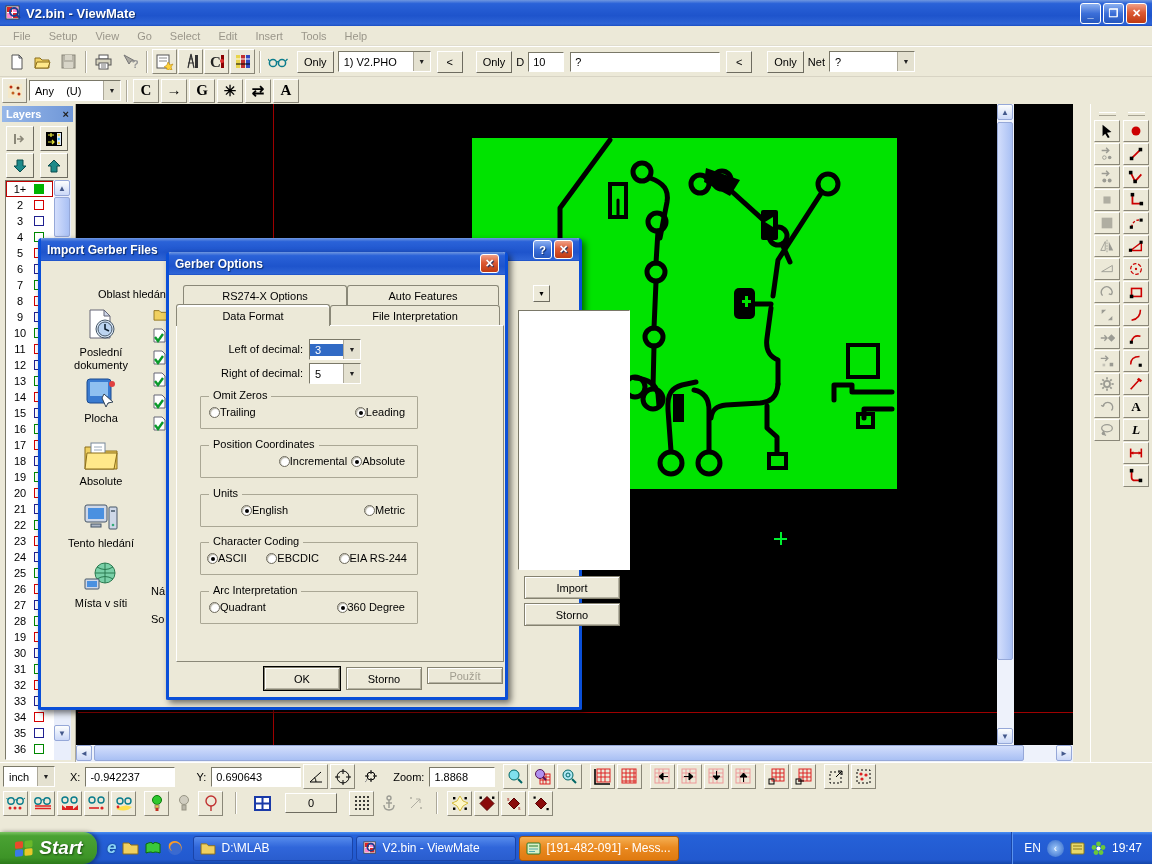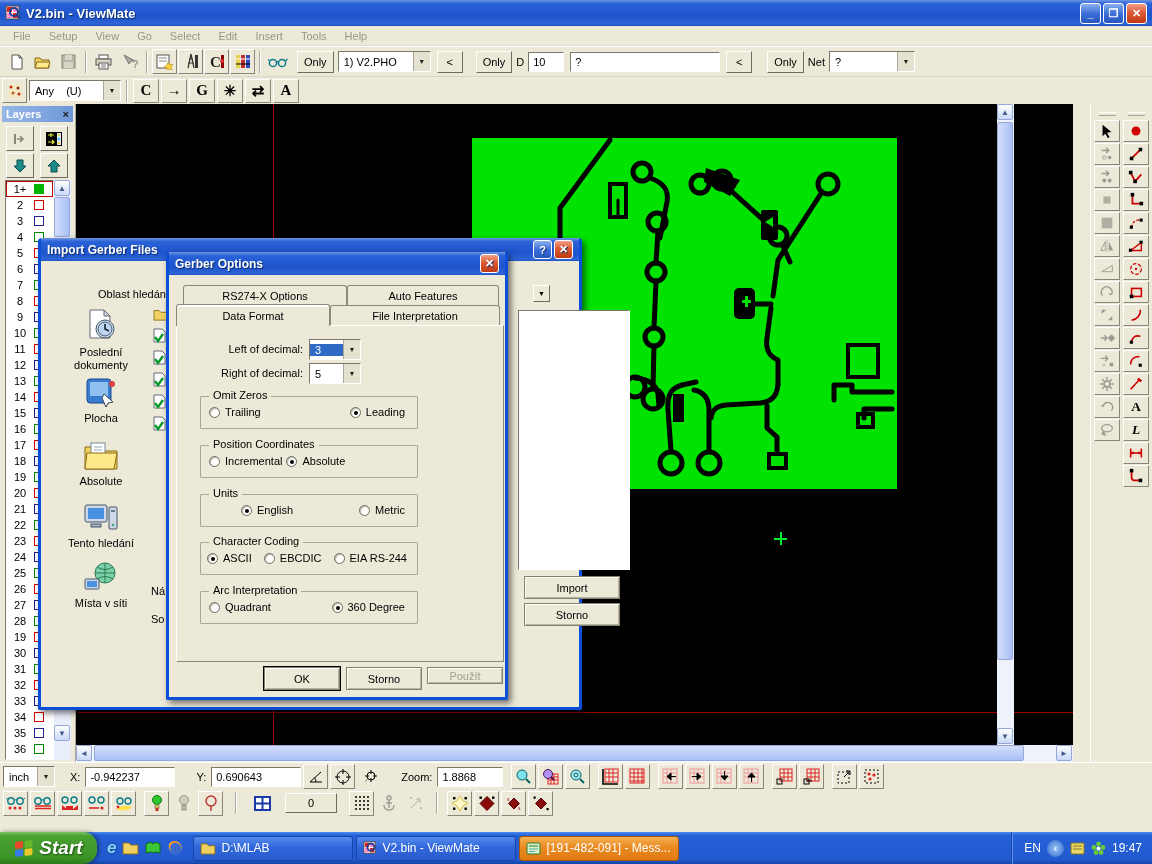--- a/index.html
+++ b/index.html
@@ -64,21 +64,21 @@
 .dlg-title{height:23px;background:linear-gradient(180deg,#6f97e0 0%,#2a62d8 16%,#1e54cc 62%,#2e64d6 94%,#1a4ec4 100%);color:#fff;font-weight:bold;font-size:12px;display:flex;align-items:center;padding:0 6px;border-radius:2px 2px 0 0;text-shadow:1px 1px 1px #0a2a66}
 .dlg-title .btns{margin-left:auto;display:flex;gap:2px}
 .db{width:19px;height:19px;border:1px solid #fff;border-radius:3px;display:flex;align-items:center;justify-content:center;color:#fff;font-weight:bold;font-size:11px;background:linear-gradient(180deg,#8cb0f0,#3c6fd8 50%,#2557be)}
 .db.close{background:linear-gradient(180deg,#f0a088,#dd5a34 45%,#bf3a12)}
 
 .tab{position:absolute;height:20px;background:#ece9d8;border:1px solid #8a8878;border-bottom:none;border-radius:3px 3px 0 0;display:flex;align-items:center;justify-content:center}
 .tab.active{box-shadow:inset 0 2px 0 #fff;z-index:3;height:22px}
 .tabpanel{position:absolute;background:#ece9d8;border:1px solid;border-color:#fff #8a8878 #8a8878 #fff;z-index:2}
 .groupbox{position:absolute;border:1px solid #aaa795;border-radius:1px}
 .groupbox .legend{position:absolute;top:-8px;left:8px;background:#ece9d8;padding:0 4px}
-.radio-opt{display:inline-flex;align-items:center;gap:5px;margin-right:4px}
+.radio-opt{display:inline-flex;align-items:center;margin-right:4px}
 .radio{width:11px;height:11px;border-radius:50%;background:#fff;border:1px solid #6d6a5d;box-shadow:inset 1px 1px 1px #b9b6a8;position:relative}
 .radio.checked:after{content:"";position:absolute;left:3px;top:3px;width:4px;height:4px;border-radius:50%;background:#000}
 .btn{background:#ece9d8;border:1px solid #858270;box-shadow:inset 1px 1px 0 #fff,inset -1px -1px 0 #b5b2a2;display:flex;align-items:center;justify-content:center;font-size:11px}
 .btn.default{outline:1px solid #000}
 .btn.disabled{color:#a19d8f}
 
 .place{position:absolute;width:96px;text-align:center;color:#000}
 .place .plabel{margin-top:2px;line-height:13px}
 .filestrip-item{margin-bottom:5px}
 
@@ -824,21 +824,21 @@
               <span>Trailing</span>
             </span>
             <span class="radio-opt">
               <span class="radio checked"></span>
               <span>Leading</span>
             </span>
           </div>
       </div>
       <div class="groupbox" style="left:23px;top:119px;width:218px;height:33px">
         <span class="legend">Position Coordinates</span>
-        <div style="display:flex;justify-content:flex-start;padding:9px 8px 0 8px">
+        <div style="display:flex;justify-content:flex-end;padding:9px 8px 0 8px">
             <span class="radio-opt">
               <span class="radio"></span>
               <span>Incremental</span>
             </span>
             <span class="radio-opt">
               <span class="radio checked"></span>
               <span>Absolute</span>
             </span>
           </div>
       </div>
@@ -911,21 +911,21 @@
           <path d="M8,0 v5 M8,11 v5 M0,8 h5 M11,8 h5" stroke="#000"></path>
         </svg>
       </span>
     <span class="tbtn">
         <svg width="14" height="14" viewBox="0 0 14 14">
           <circle cx="8" cy="6" r="4" stroke="#000" fill="none"></circle>
           <path d="M8,0 v4 M8,8 v4 M2,6 h4 M10,6 h4" stroke="#000"></path>
           <path d="M2,12 q2,-1 2,-3" stroke="#888" fill="none"></path>
         </svg>
       </span>
-    <span class="slabel" style="margin-left:14px">Zoom:</span>
+    <span class="slabel" style="margin-left:6px">Zoom:</span>
     <span class="field" style="width:66px">1.8868</span>
     <span class="tbtn raised" style="margin-left:6px">
         <svg width="17" height="17" viewBox="0 0 17 17">
           <circle cx="7" cy="7" r="5" fill="#7fe0ee" stroke="#066"></circle>
           <line x1="11" y1="11" x2="15" y2="15" stroke="#066" stroke-width="2"></line>
         </svg>
       </span>
     <span class="tbtn raised">
         <svg width="17" height="17" viewBox="0 0 17 17">
           <g stroke="#d22" fill="none">

